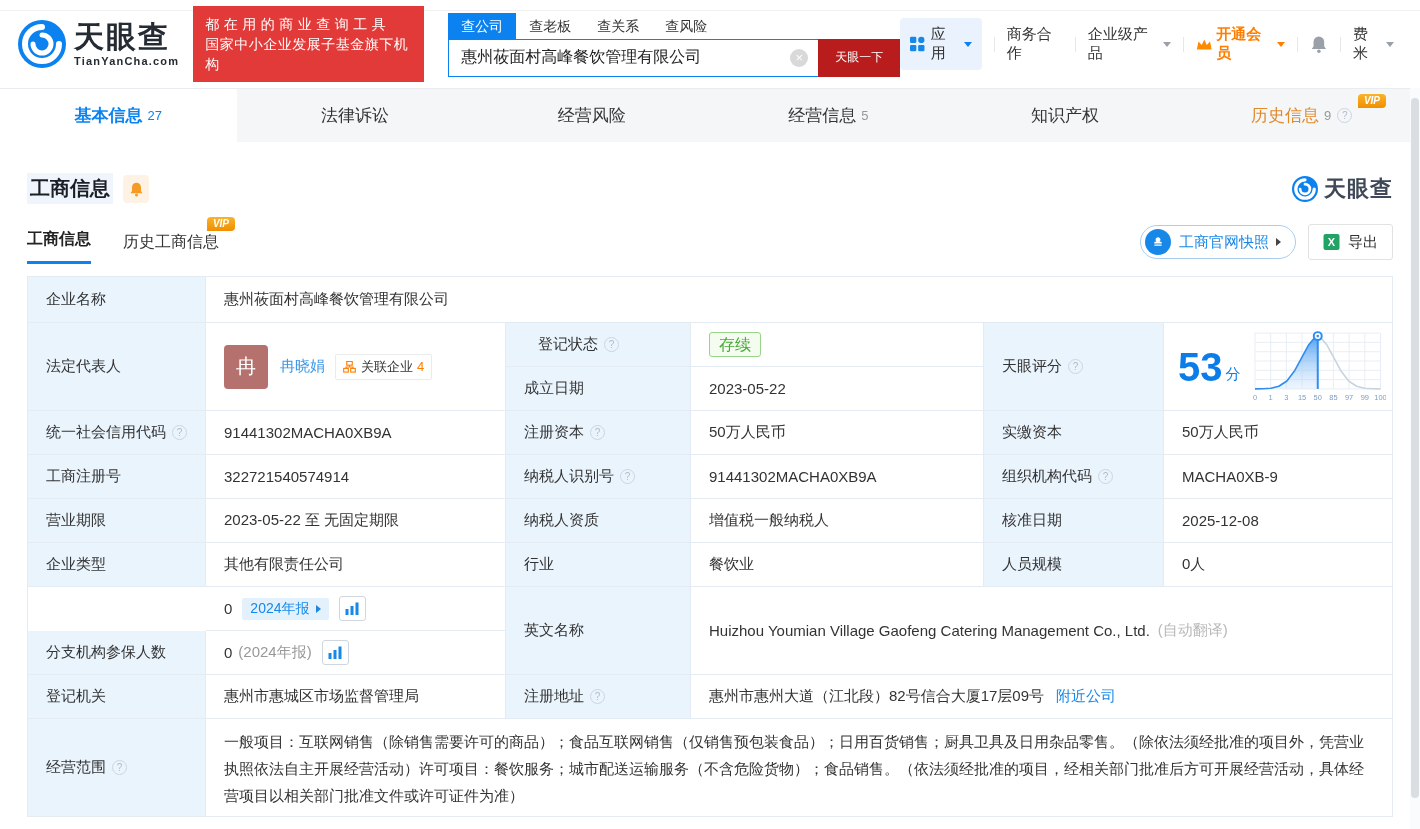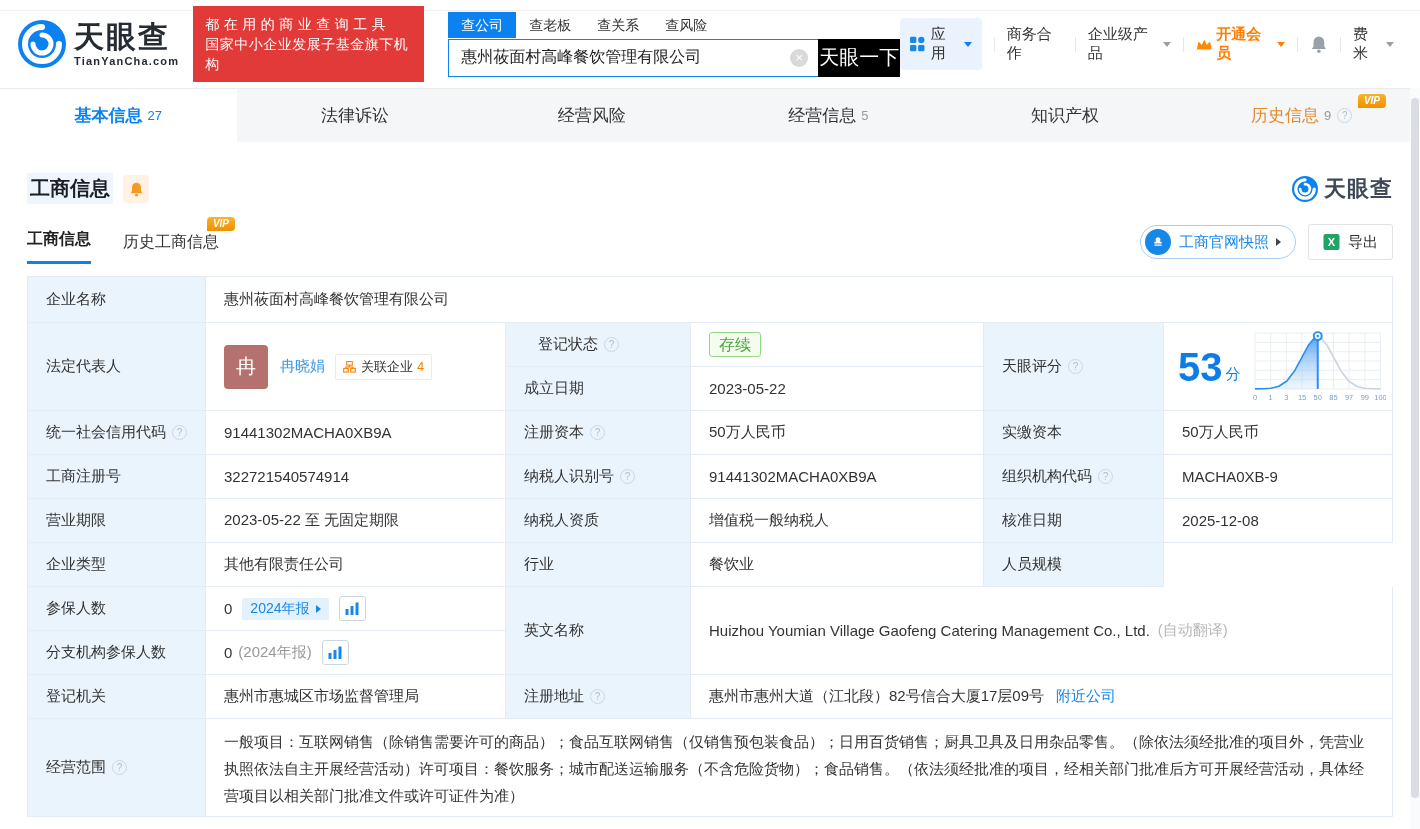--- a/index.html
+++ b/index.html
@@ -11,30 +11,30 @@
   .header { position:relative; height:88px; display:flex; align-items:center; padding-left:18px; }
   .logo-wrap { display:flex; align-items:center; }
   .logo-icon { width:48px; height:48px; }
   .brand-txt { margin-left:8px; line-height:1; }
   .brand-cn { font-size:30px; font-weight:bold; color:#252b33; letter-spacing:2px; }
   .brand-en { font-size:11px; font-weight:bold; color:#252b33; letter-spacing:1.2px; margin-top:4px; }
   .banner { margin-left:14px; background:#e23a38; color:#fff; padding:8px 12px; line-height:20px; font-size:14px; }
   .banner .b1 { letter-spacing:4.5px; }
   .banner .b2 { letter-spacing:0.5px; }
   .search-block { margin-left:24px; }
-  .stabs { display:flex; height:27px; align-items:center; }
+  .stabs { display:flex; height:27px; align-items:flex-end; }
   .stab { padding:0 13px; line-height:26px; font-size:14px; color:#333; cursor:pointer; }
   .stab.active { background:#0b82f0; color:#fff; }
   .srow { display:flex; }
   .sinput-wrap { position:relative; width:370px; }
   .sinput { width:370px; height:38px; border:1px solid #0b82f0; border-right:none; padding:0 36px 0 12px;
     font-size:16px; color:#222; outline:none; font-family:inherit; }
   .clear-ic { position:absolute; right:10px; top:10px; width:18px; height:18px; border-radius:50%;
     background:#d9d9d9; color:#fff; font-size:13px; line-height:18px; text-align:center; cursor:pointer; }
-  .sbtn { width:82px; height:38px; background:#000000; color:#fff; font-size:20px; border:none;
+  .sbtn { width:82px; height:38px; background:#b91c1c; color:#fff; font-size:12px; border:none;
     cursor:pointer; font-family:inherit; }
   .hmenu { margin-left:auto; margin-right:26px; display:flex; align-items:center; font-size:15px; }
   .hsep { width:1px; height:15px; background:#e7e7e7; margin:0 12px; }
   .apps { display:flex; align-items:center; background:#eaf3fd; border-radius:4px; padding:7px 10px; cursor:pointer; }
   .apps svg { margin-right:6px; }
   .hitem { cursor:pointer; display:flex; align-items:center; }
   .vipitem { color:#ff7e00; font-weight:bold; }
   .vipitem svg { margin-right:4px; }
   .caret { width:0; height:0; border-left:4px solid transparent; border-right:4px solid transparent;
     border-top:5px solid #9aa0a8; display:inline-block; margin-left:6px; }
@@ -360,22 +360,22 @@
     <div class="cell lbl" style="grid-column:3; grid-row:6;">纳税人资质</div>
     <div class="cell" style="grid-column:4; grid-row:6;">增值税一般纳税人</div>
     <div class="cell lbl" style="grid-column:5; grid-row:6;">核准日期</div>
     <div class="cell" style="grid-column:6; grid-row:6;">2025-12-08</div>
 
     <div class="cell lbl" style="grid-column:1; grid-row:7;">企业类型</div>
     <div class="cell" style="grid-column:2; grid-row:7;">其他有限责任公司</div>
     <div class="cell" style="grid-column:4; grid-row:7;">餐饮业</div>
     <div class="cell lbl" style="grid-column:3; grid-row:7;">行业</div>
     <div class="cell lbl" style="grid-column:5; grid-row:7;">人员规模</div>
-
-    <div class="cell lbl" style="grid-column:1; grid-row:8;">参保人数</div>
+    <div class="cell" style="grid-column:6; grid-row:7;">0人</div>
+
     <div class="cell" style="grid-column:2; grid-row:8;">
       <span>0</span>
       <span class="pill">
         <span>2024年报</span>
         <span class="pill-arrow"></span>
       </span>
       <span class="chart-btn">
         <svg width="14" height="13" viewBox="0 0 14 13">
           <rect x="0.5" y="7" width="3" height="6" fill="#1888e8"></rect>
           <rect x="5.5" y="4" width="3" height="9" fill="#1888e8"></rect>

